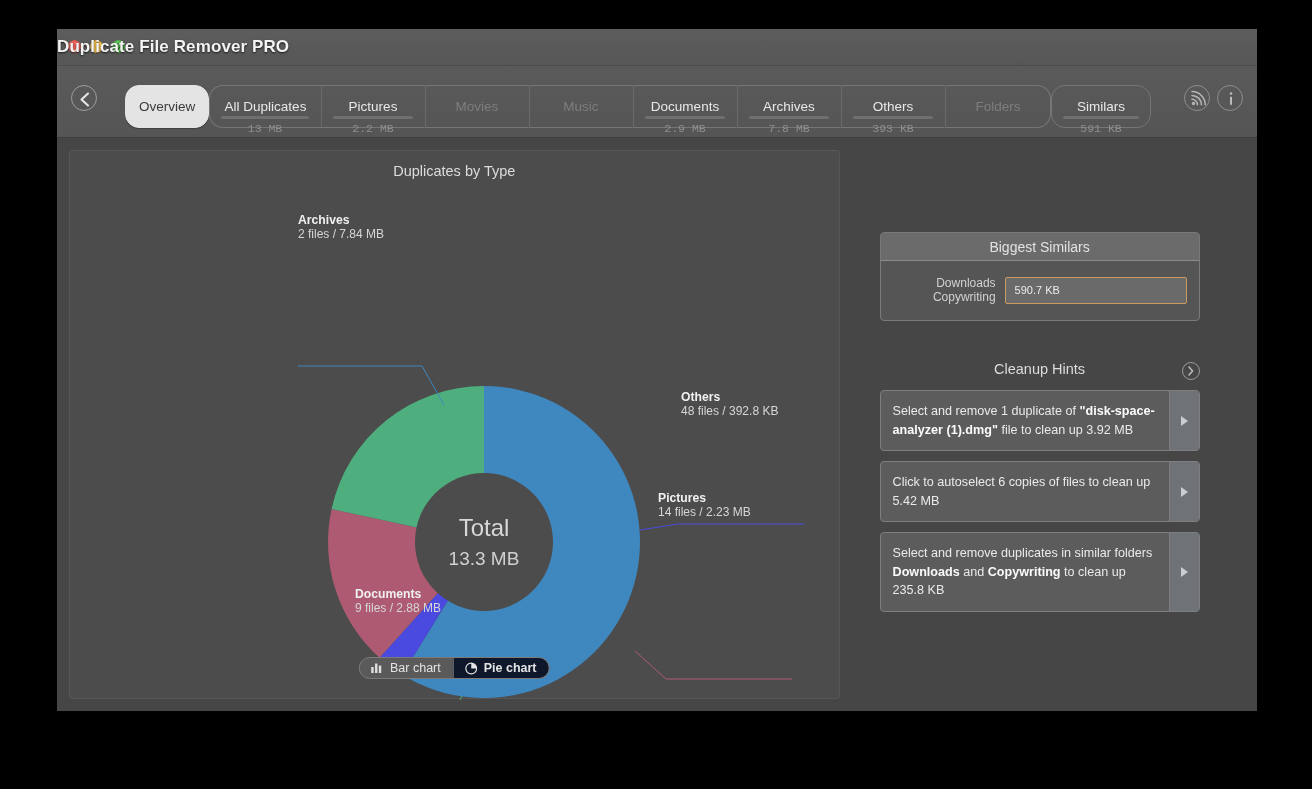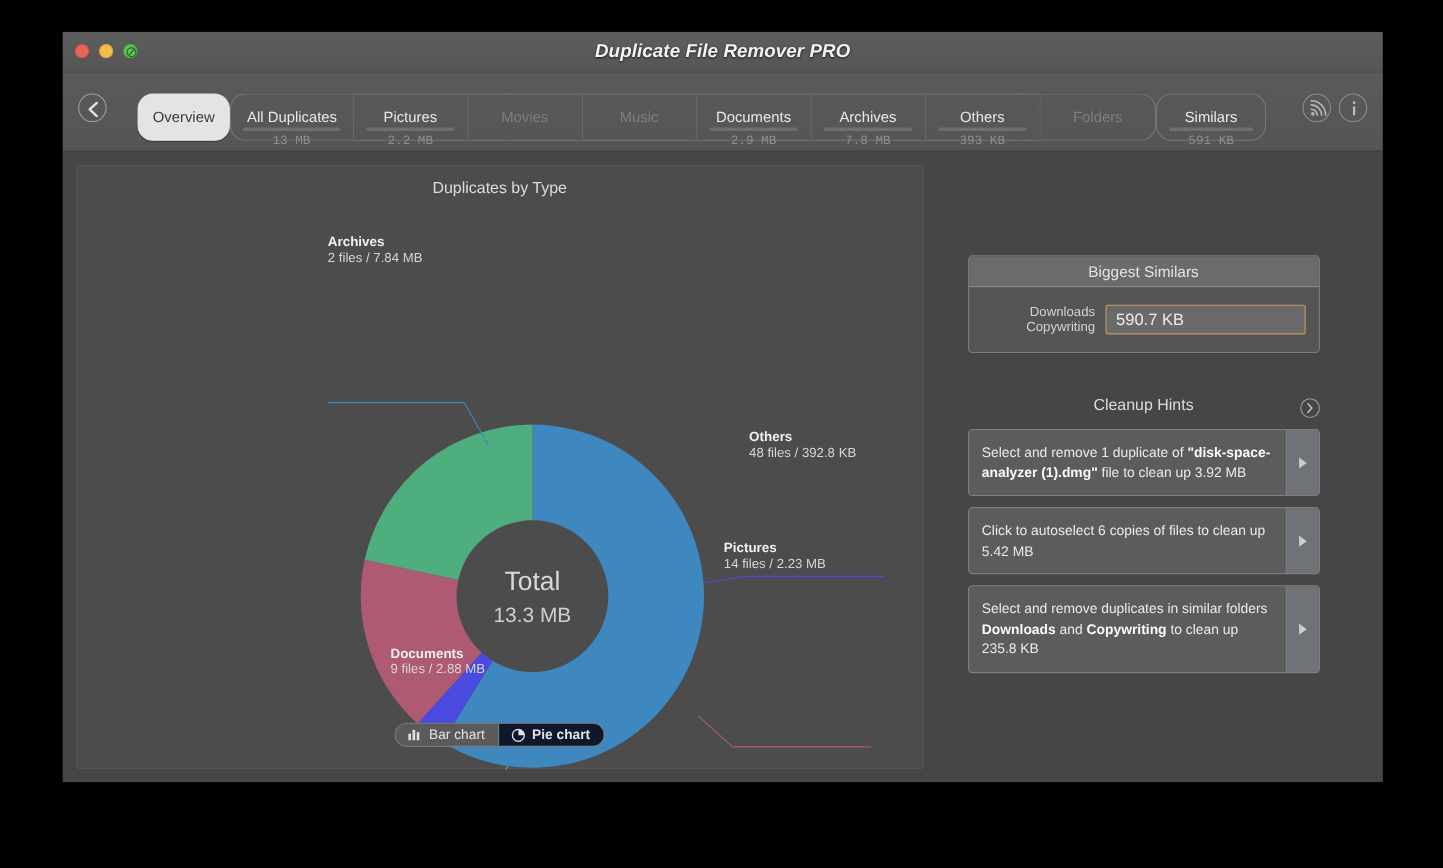--- a/index.html
+++ b/index.html
@@ -54,25 +54,23 @@
     position: absolute; left: 2px; top: 2px; width: 9px; height: 9px;
     border: 1.3px solid #1d6b1b; border-radius: 50%;
   }
   .traffic.green .glyph::before {
     content:""; position:absolute; left: 0.3px; top: 2.6px;
     width: 7.5px; height: 1.4px; background: #1d6b1b;
     transform: rotate(-45deg); transform-origin: center;
   }
   #window-title {
     position: absolute; left: 0; right: 0; top: 8px;
-    text-align: center;
     font-size: 17px; font-weight: bold; color: #f3f3f3;
     letter-spacing: .1px;
     text-shadow: 0 1px 2px rgba(0,0,0,.75);
-    font-style: italic;
   }
 
   
   #toolbar {
     position: relative;
     height: 72px;
     background: linear-gradient(to bottom,#5a5a5a 0%, #555555 100%);
     border-bottom: 1px solid #3f3f3f;
   }
   #back-button {
@@ -184,21 +182,21 @@
   .similar-label {
     width: 112px; text-align: right; font-size: 12px; line-height: 14px;
     color: #d2d2d2; padding-right: 9px;
   }
   .similar-bar {
     flex: 1; height: 27px;
     background: #6a6a6a;
     border: 1px solid #c99a63;
     border-radius: 2px;
     display: flex; align-items: center; padding-left: 9px;
-    font-size: 15px; color: #ececec;
+    font-size: 11px; color: #ececec;
   }
 
   #cleanup-head {
     position: absolute; left: 8px; top: 211px; width: 320px;
     display: flex; align-items: center; justify-content: center;
   }
   #cleanup-title { font-size: 14.5px; color: #dcdcdc; }
   #cleanup-next {
     position: absolute; right: 0; top: 1px;
     width: 18px; height: 18px; border-radius: 50%;

